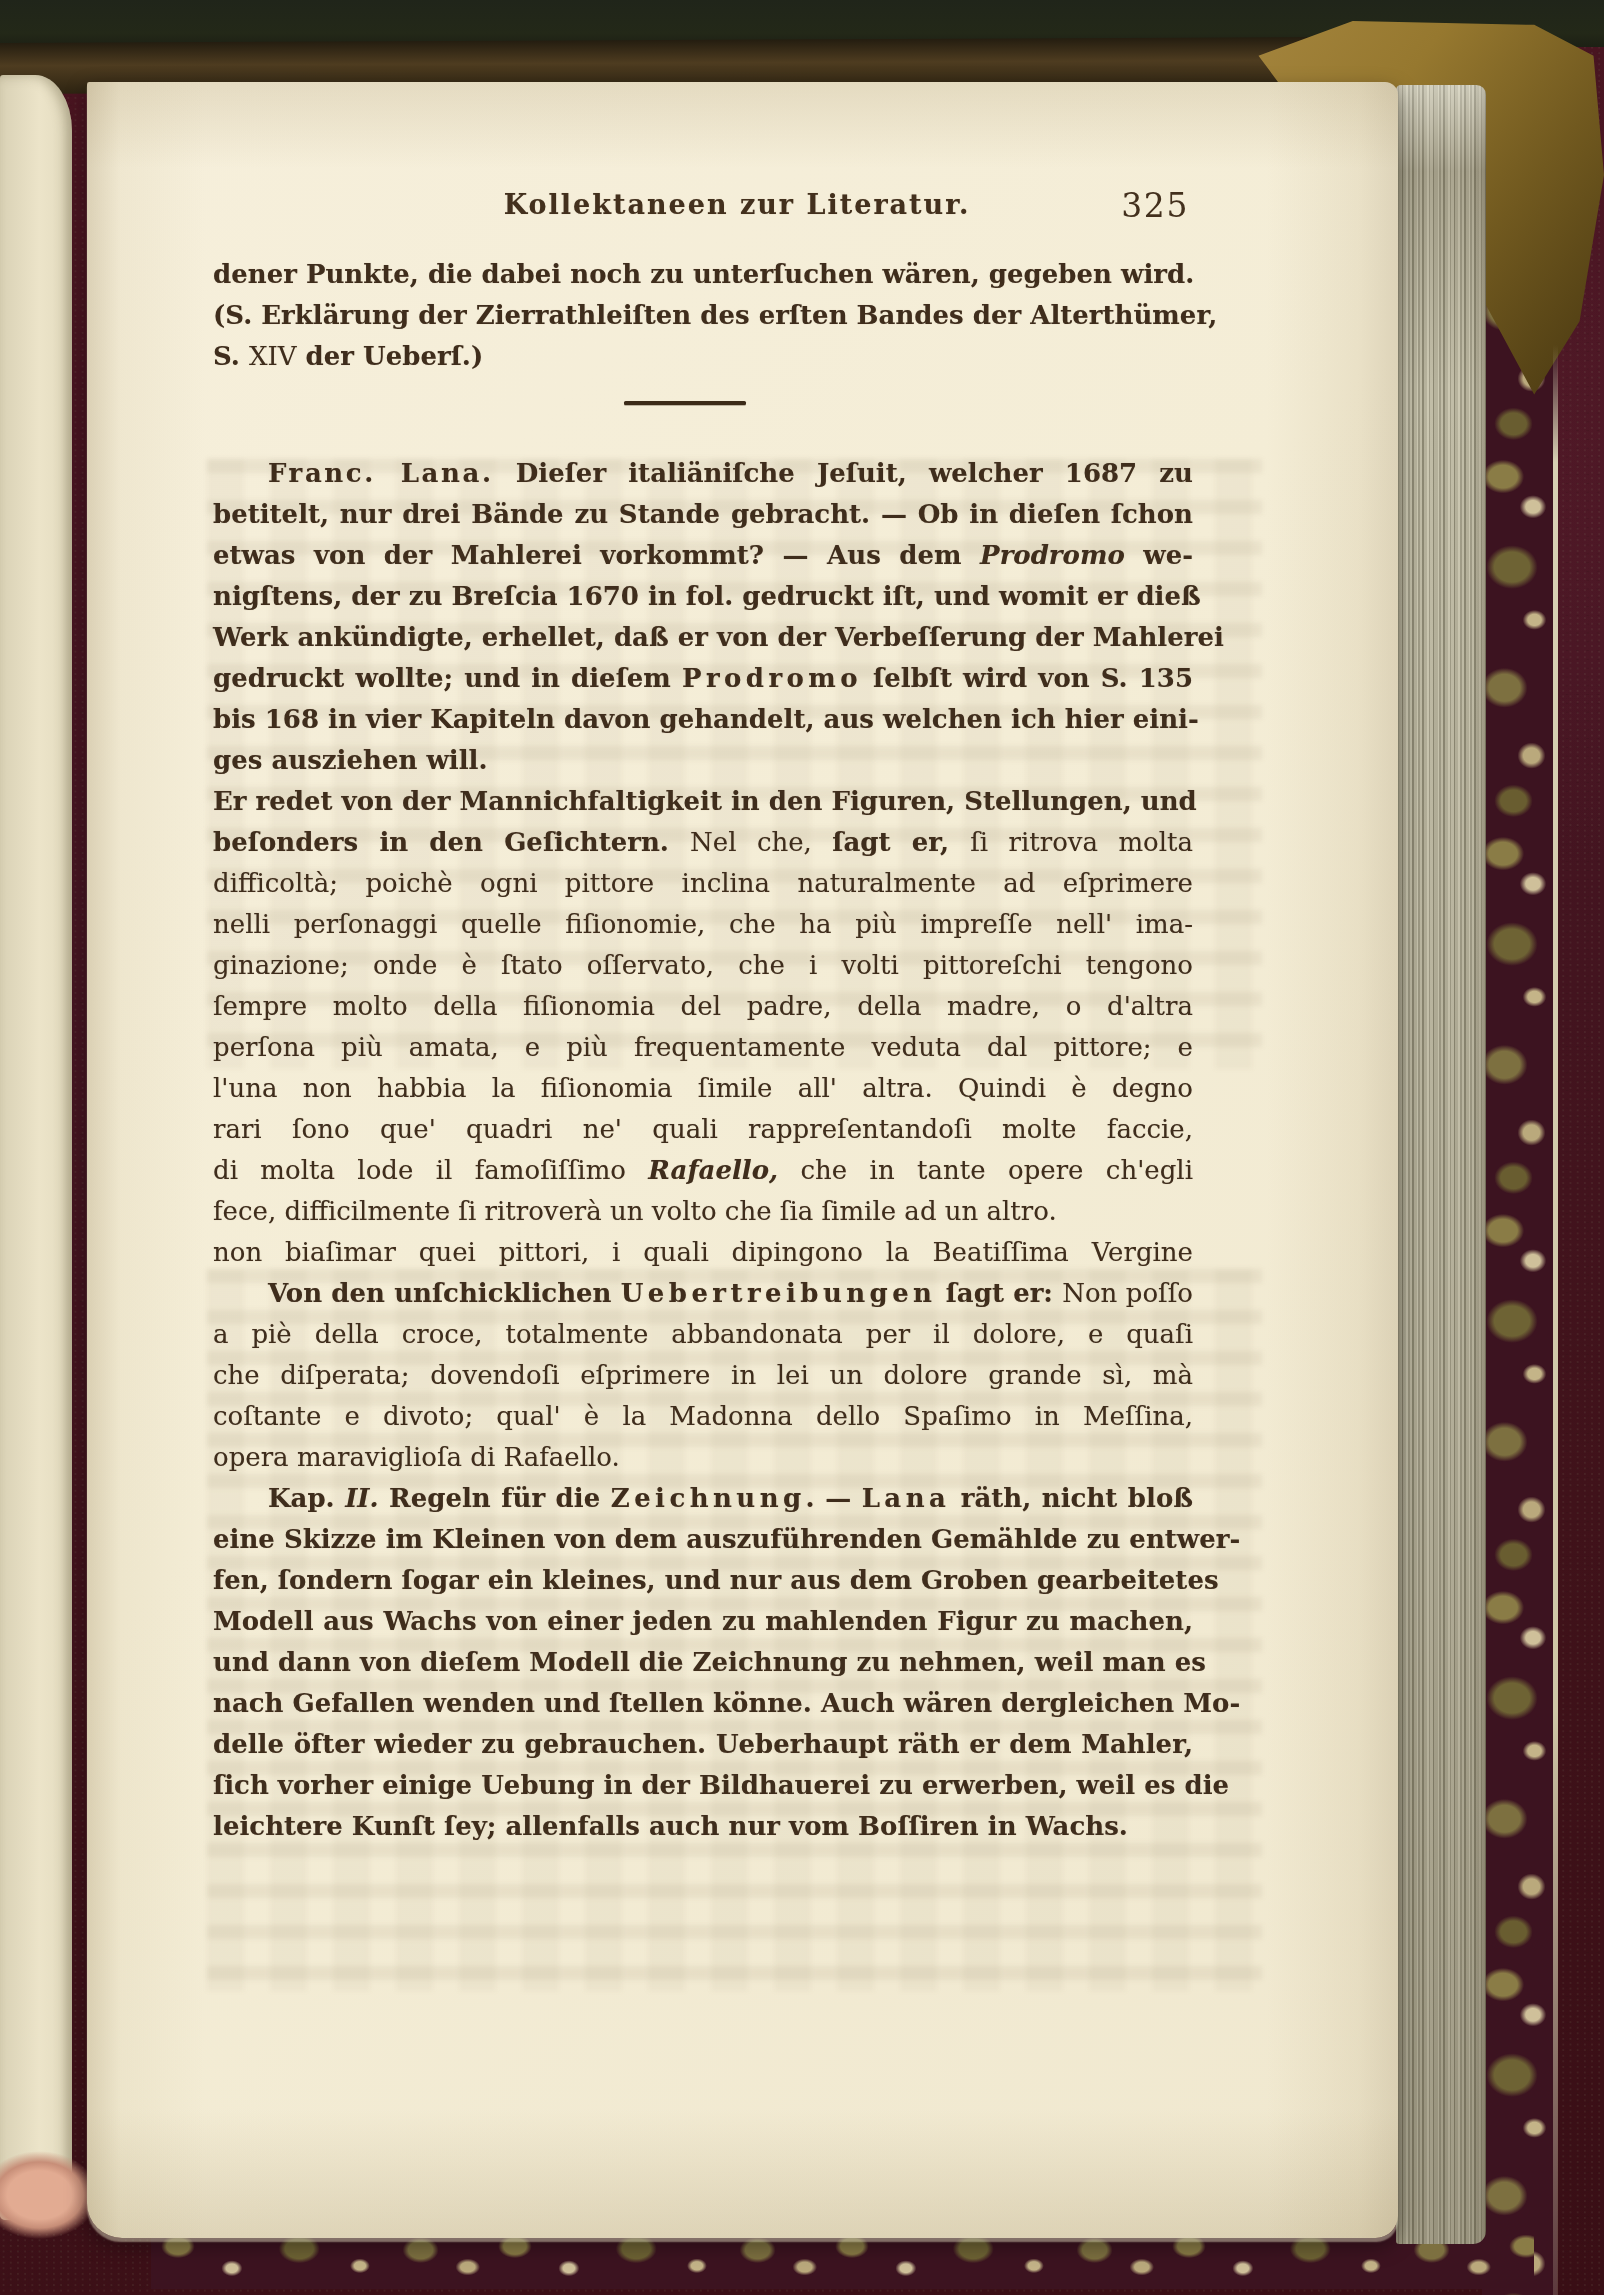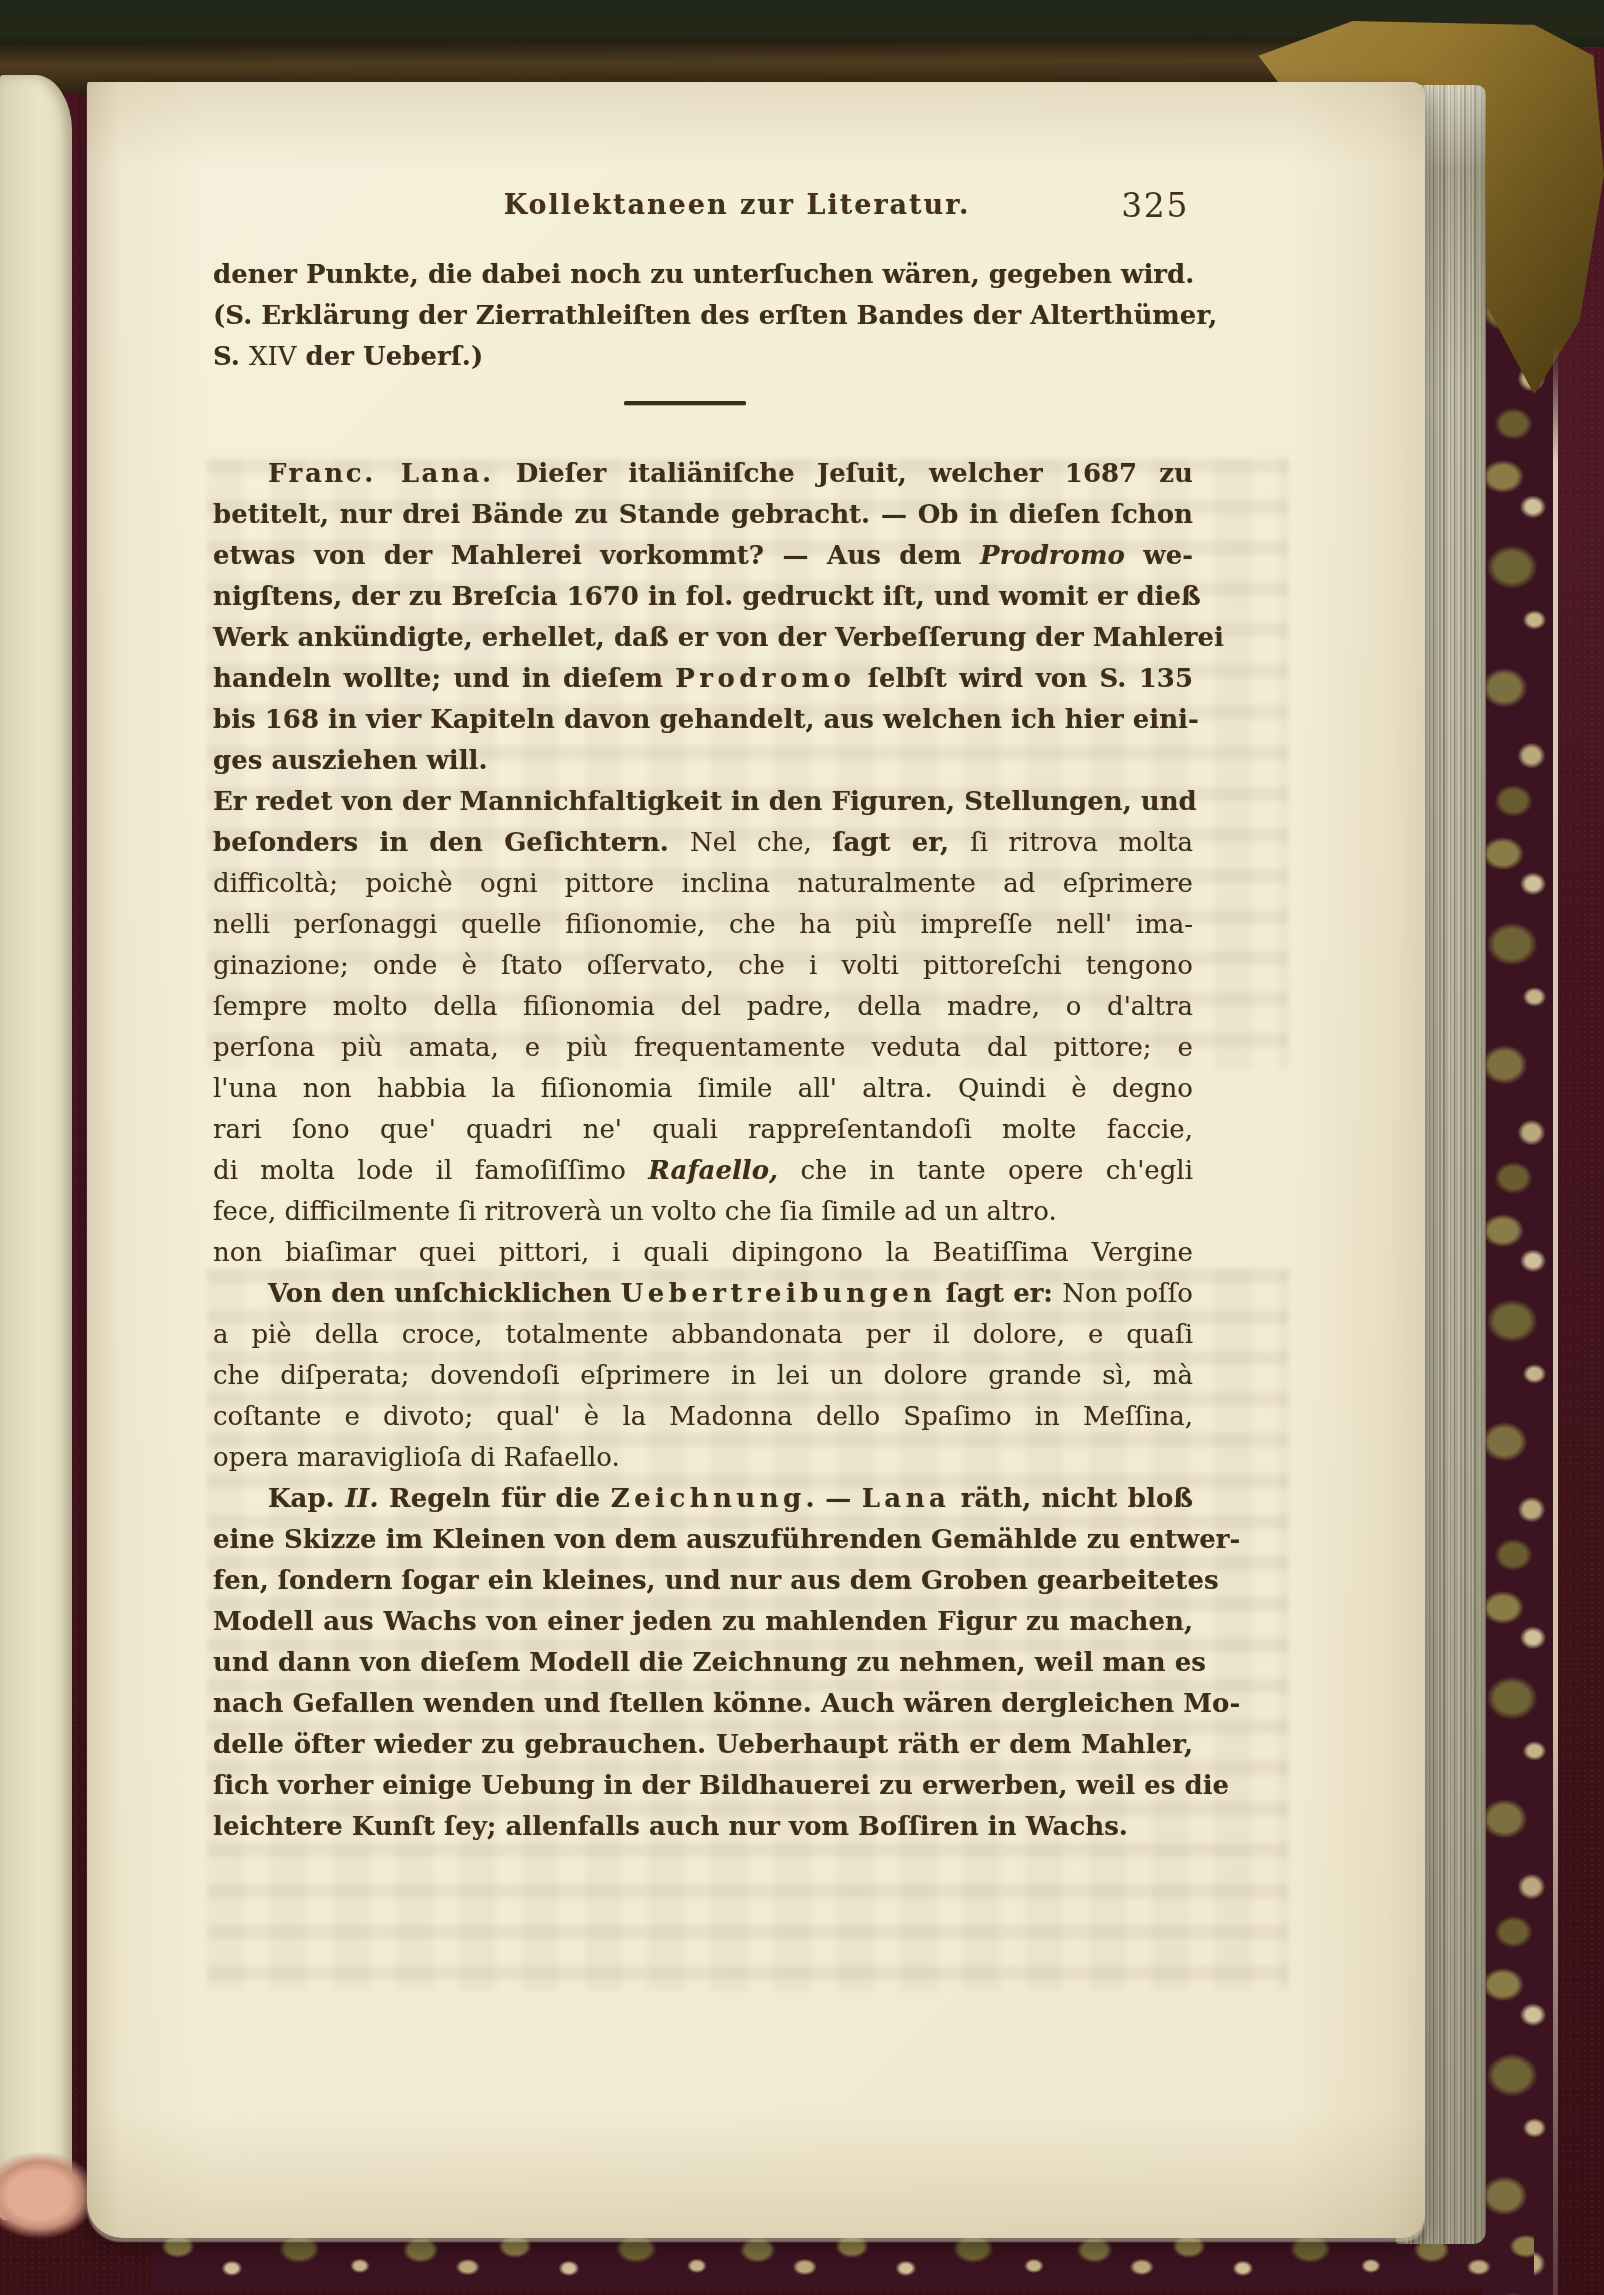--- a/index.html
+++ b/index.html
@@ -82,21 +82,20 @@
   }
   .book-page {
     position:absolute; left:87px; top:82px; width:1311px; height:2156px; z-index:3;
     border-radius:2.4px 13px 22.5px 35px;
     background:
       linear-gradient(90deg, rgba(150,130,85,.28) 0%, rgba(190,175,130,.12) 2.5%, rgba(0,0,0,0) 9%, rgba(0,0,0,0) 90%, rgba(170,150,105,.14) 97%, rgba(140,120,80,.22) 100%),
       linear-gradient(180deg, rgba(160,140,95,.20) 0%, rgba(0,0,0,0) 4%, rgba(0,0,0,0) 94%, rgba(150,130,85,.22) 100%),
       linear-gradient(135deg, #f6efdb 0%, #f4edd6 45%, #f0e8cf 100%);
     box-shadow: 0 4px 1.6px -0.8px rgba(240,232,205,.45), 0 8px 21px rgba(0,0,0,.38);
     color:#3f2d1c;
-    padding-left:27px;
   }
   .showthrough {
     position:absolute; left:120px; right:136px; z-index:0; pointer-events:none;
     background:
       repeating-linear-gradient(180deg, rgba(122,104,74,.085) 0 13.6px, rgba(122,104,74,0) 13.6px 41px),
       repeating-linear-gradient(90deg, rgba(122,104,74,.05) 0 37px, rgba(122,104,74,0) 37px 63px);
     filter:blur(2.4px);
   }
   .ghost-a { top:377px;  height:610px; }
   .ghost-b { top:1187px; height:722px; }
@@ -161,21 +160,21 @@
           <div class="line"><span class="de">(S. Erklärung der Zierrathleiſten des erſten Bandes der Alterthümer,</span></div>
           <div class="line last"><span class="de">S. </span><span class="rom">XIV</span><span class="de"> der Ueberſ.)</span></div>
         </div>
         <div class="divider"></div>
         <div class="para">
           <div class="line indent"><span class="spb">Franc. Lana.</span><span class="de"> Dieſer italiäniſche Jeſuit, welcher 1687 zu</span></div>
           <div class="line"><span class="de">betitelt, nur drei Bände zu Stande gebracht. — Ob in dieſen ſchon</span></div>
           <div class="line"><span class="de">etwas von der Mahlerei vorkommt? — Aus dem </span><span class="itb">Prodromo</span><span class="de"> we-</span></div>
           <div class="line"><span class="de">nigſtens, der zu Breſcia 1670 in fol. gedruckt iſt, und womit er dieß</span></div>
           <div class="line"><span class="de">Werk ankündigte, erhellet, daß er von der Verbeſſerung der Mahlerei</span></div>
-          <div class="line"><span class="de">handeln wollte; und in dieſem </span><span class="sp">Prodromo</span><span class="de"> ſelbſt wird von S. 135</span></div>
+          <div class="line"><span class="de">gedruckt wollte; und in dieſem </span><span class="sp">Prodromo</span><span class="de"> ſelbſt wird von S. 135</span></div>
           <div class="line"><span class="de">bis 168 in vier Kapiteln davon gehandelt, aus welchen ich hier eini-</span></div>
           <div class="line last"><span class="de">ges ausziehen will.</span></div>
         </div>
         <div class="para">
           <div class="line"><span class="de">Er redet von der Mannichfaltigkeit in den Figuren, Stellungen, und</span></div>
           <div class="line"><span class="de">beſonders in den Geſichtern. </span><span class="it">Nel che, </span><span class="de">ſagt er, </span><span class="it">ſi ritrova molta</span></div>
           <div class="line"><span class="it">difficoltà; poichè ogni pittore inclina naturalmente ad eſprimere</span></div>
           <div class="line"><span class="it">nelli perſonaggi quelle fiſionomie, che ha più impreſſe nell' ima-</span></div>
           <div class="line"><span class="it">ginazione; onde è ſtato oſſervato, che i volti pittoreſchi tengono</span></div>
           <div class="line"><span class="it">ſempre molto della fiſionomia del padre, della madre, o d'altra</span></div>

